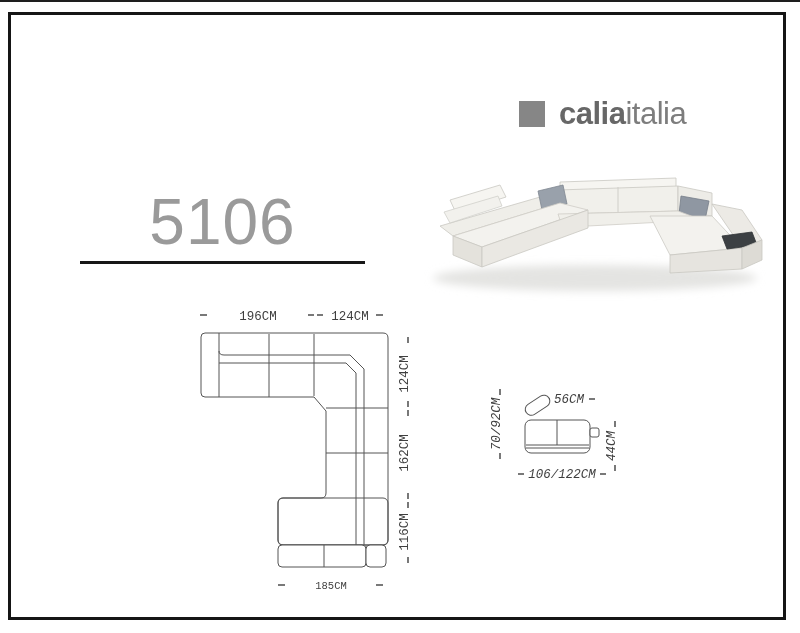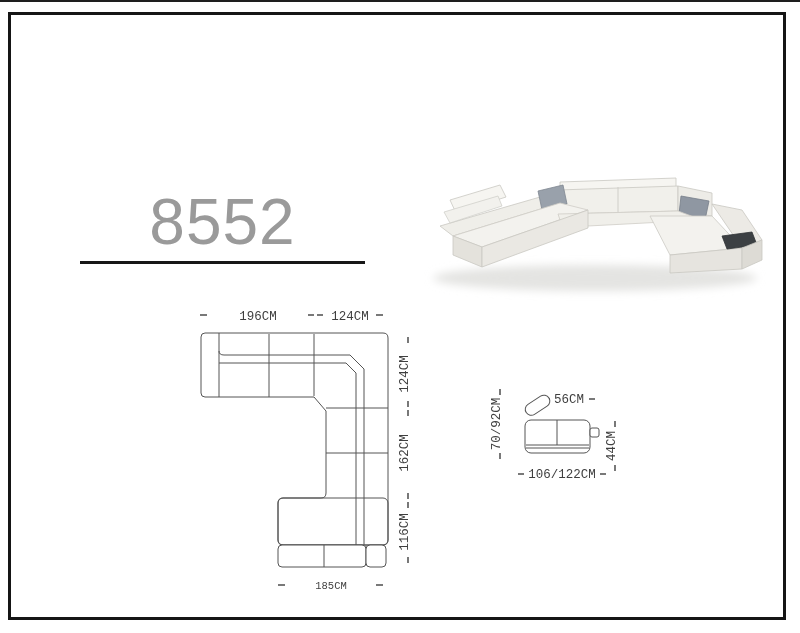--- a/index.html
+++ b/index.html
@@ -33,41 +33,45 @@
   .model-number{
     position:absolute;left:80px;top:190px;width:285px;
     text-align:center;font-size:64px;line-height:64px;color:#9a9a9a;
     letter-spacing:1px;
   }
   .model-underline{
     position:absolute;left:80px;top:261px;width:285px;height:3px;background:#171717;
   }
   .photo-wrap{position:absolute;left:410px;top:148px;width:380px;height:160px;}
   .plan-wrap{position:absolute;left:176px;top:293px;width:260px;height:305px;}
-  .side-wrap{position:absolute;left:485px;top:380px;width:145px;height:110px;}
+  .side-wrap{position:absolute;left:485px;top:380px;width:145px;height:110px;font-style:italic;}
   svg text{
     font-family:"Liberation Mono", monospace;
     fill:#3f3f3f;
   }
   .dim{font-size:12.5px;}
   .dim-sm{font-size:10.5px;}
   .tick{stroke:#3f3f3f;stroke-width:1.4;}
   .ln{stroke:#555555;stroke-width:1;fill:none;}
   .lnf{stroke:#555555;stroke-width:1;fill:#ffffff;}
 </style>
 </head>
 <body>
 
 <div class="page">
 
   <div class="top-edge"></div>
   <div class="frame"></div>
 
+  <div class="logo">
+    <div class="logo-mark"></div>
+    <div class="logo-text"><span class="bold">calia</span><span class="reg">italia</span></div>
+  </div>
 
-  <div class="model-number">8552</div>
+  <div class="model-number">5106</div>
   <div class="model-underline"></div>
 
   <div class="photo-wrap">
     <svg width="380" height="160" viewBox="0 0 380 160">
       <defs>
         <filter id="soft" x="-20%" y="-50%" width="140%" height="220%">
           <feGaussianBlur stdDeviation="4"></feGaussianBlur>
         </filter>
       </defs>
 

